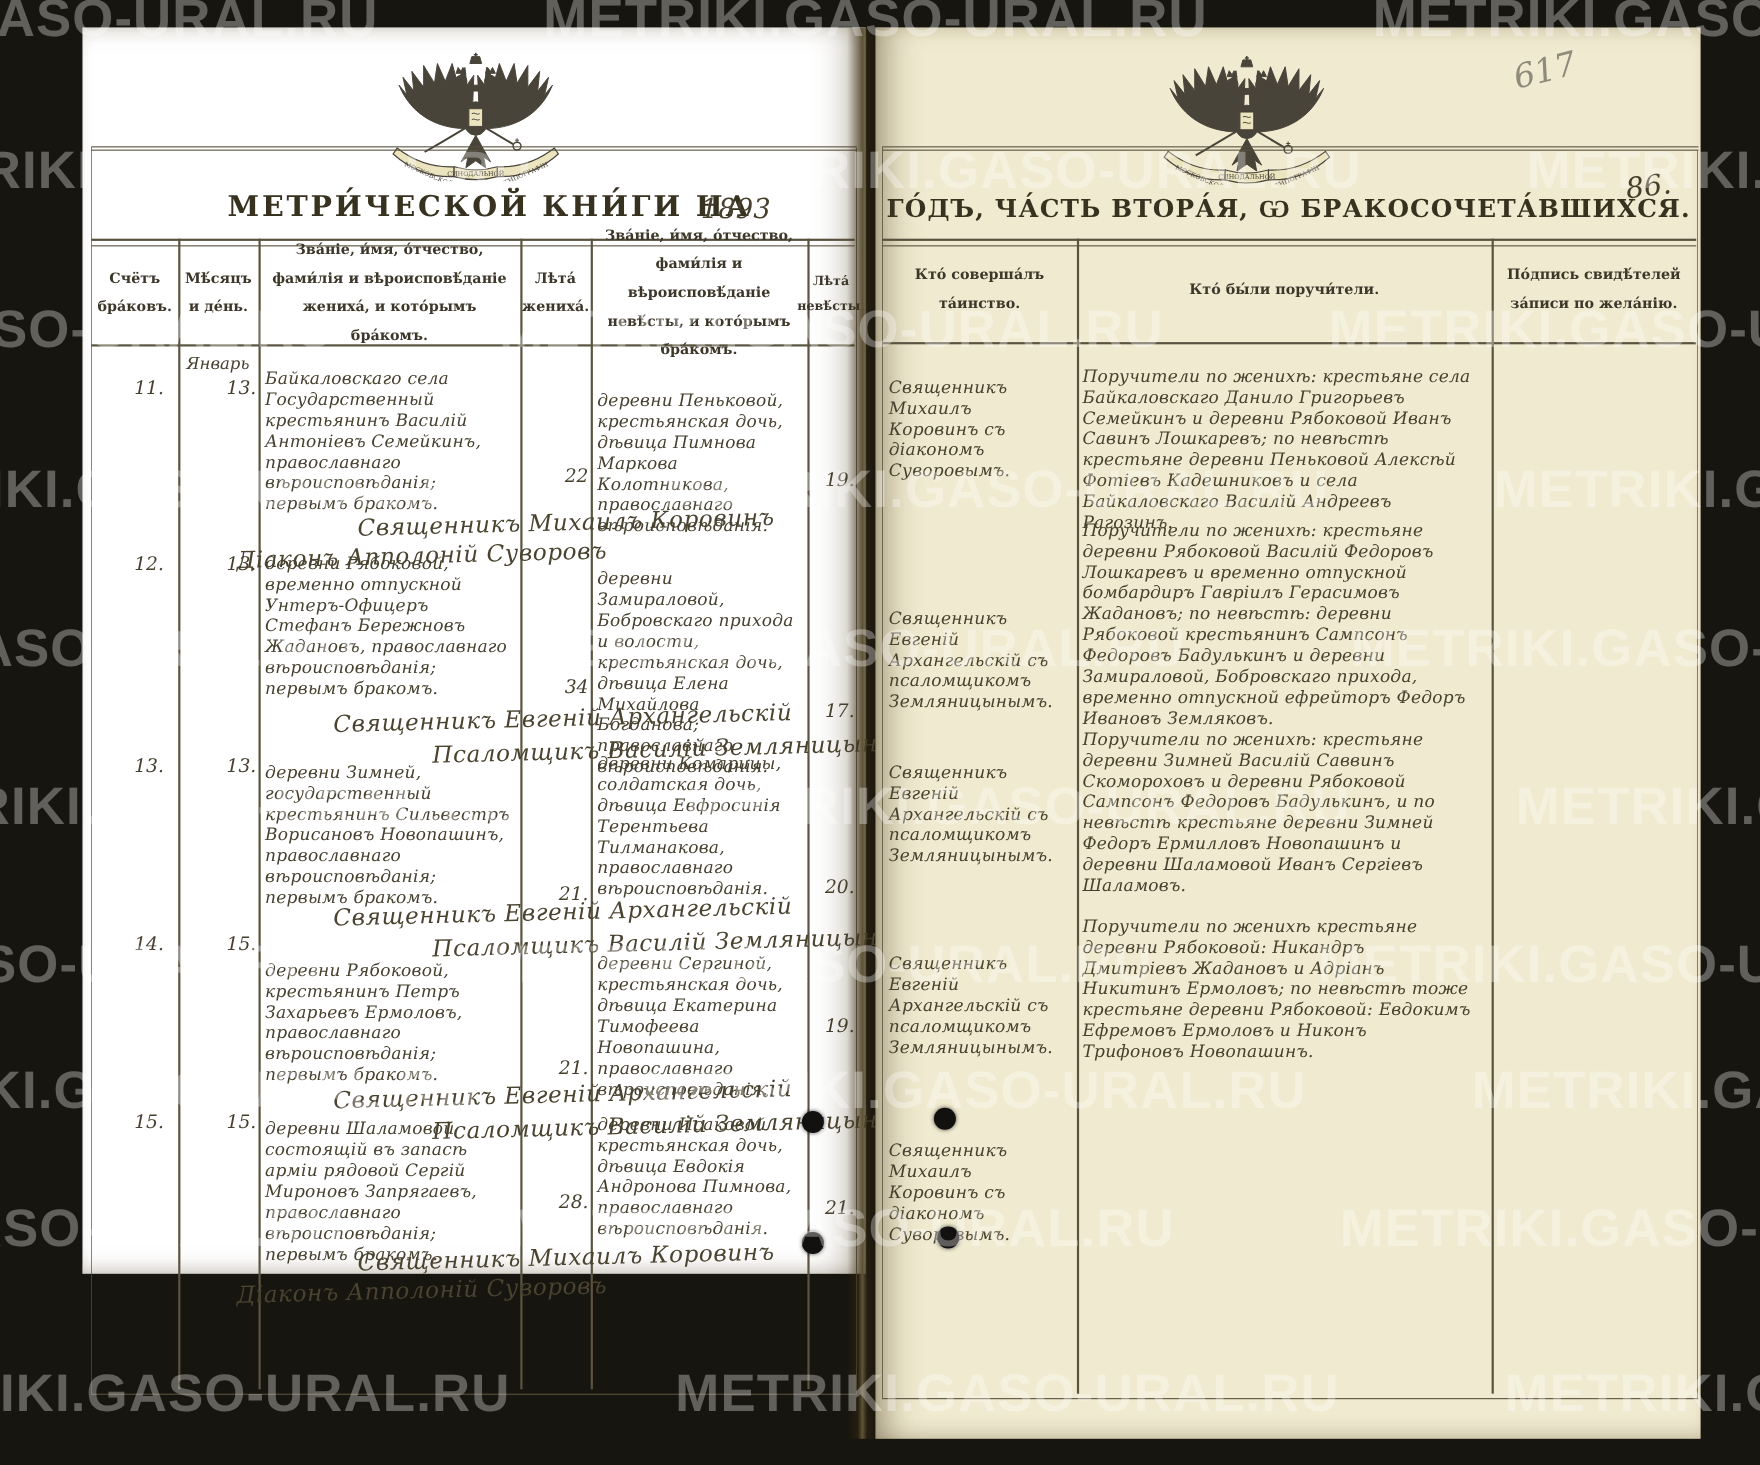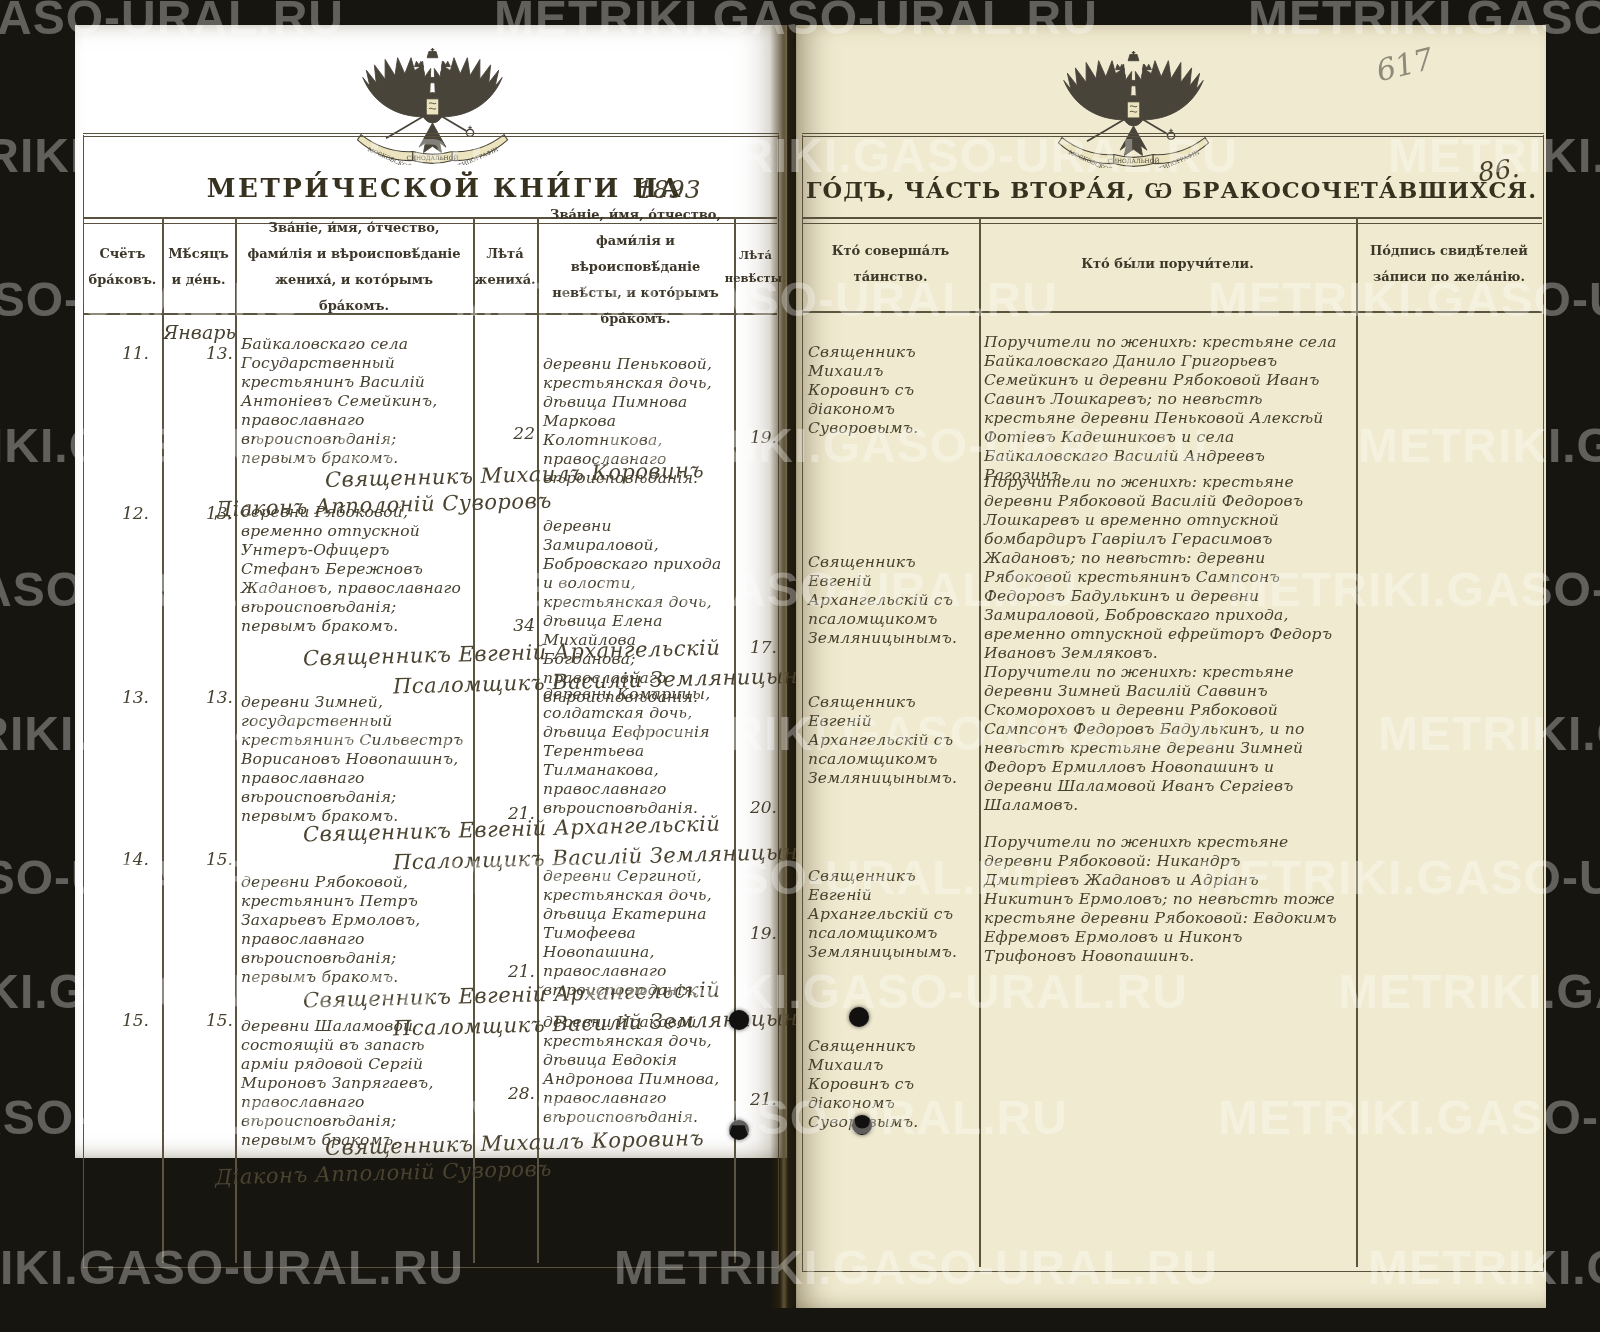--- a/index.html
+++ b/index.html
@@ -93,21 +93,21 @@
     <div class="hline" style="left:8px;top:288px;width:694px"></div>
 
     <div class="hdr" style="left:8px;top:200px;width:79px;height:84px">Счётъ бра́ковъ.</div>
     <div class="hdr" style="left:87px;top:200px;width:73px;height:84px">Мѣ́сяцъ и де́нь.</div>
     <div class="hdr" style="left:164px;top:200px;width:230px;height:84px">Зва́ніе, и́мя, о́тчество, фами́лія и вѣроисповѣ́даніе жениха́, и кото́рымъ бра́комъ.</div>
     <div class="hdr" style="left:398px;top:200px;width:64px;height:84px">Лѣта́ жениха́.</div>
     <div class="hdr" style="left:464px;top:200px;width:193px;height:84px">Зва́ніе, и́мя, о́тчество, фами́лія и вѣроисповѣ́даніе невѣ́сты, и кото́рымъ бра́комъ.</div>
     <div class="hdr" style="left:659px;top:200px;width:43px;height:84px;font-size:11.5px">Лѣта́ невѣ́сты.</div>
 
     <div class="cell hw hw-num" style="left:14px;top:318px;width:60px">11.</div>
-    <div class="cell hw" style="left:88px;top:296px;width:70px;font-size:19px;text-align:center">Январь</div>
+    <div class="cell hw" style="left:88px;top:296px;width:70px;font-size:15px;text-align:center">Январь</div>
     <div class="cell hw hw-num" style="left:88px;top:318px;width:70px">13.</div>
     <div class="cell hw hw-text" style="left:166px;top:310px;width:228px">Байкаловскаго села Государственный крестьянинъ Василій Антоніевъ Семейкинъ, православнаго вѣроисповѣданія; первымъ бракомъ.</div>
     <div class="cell hw hw-num" style="left:400px;top:398px;width:60px">22</div>
     <div class="cell hw hw-text" style="left:468px;top:330px;width:186px">деревни Пеньковой, крестьянская дочь, дѣвица Пимнова Маркова Колотникова, православнаго вѣроисповѣданія.</div>
     <div class="cell hw hw-num" style="left:658px;top:402px;width:44px">19.</div>
     <div class="cell hw hw-sig" style="left:250px;top:438px">Священникъ Михаилъ Коровинъ</div>
     <div class="cell hw hw-sig" style="left:140px;top:468px">Діаконъ Апполоній Суворовъ</div>
 
     <div class="cell hw hw-num" style="left:14px;top:478px;width:60px">12.</div>
     <div class="cell hw hw-num" style="left:88px;top:478px;width:70px">13.</div>

